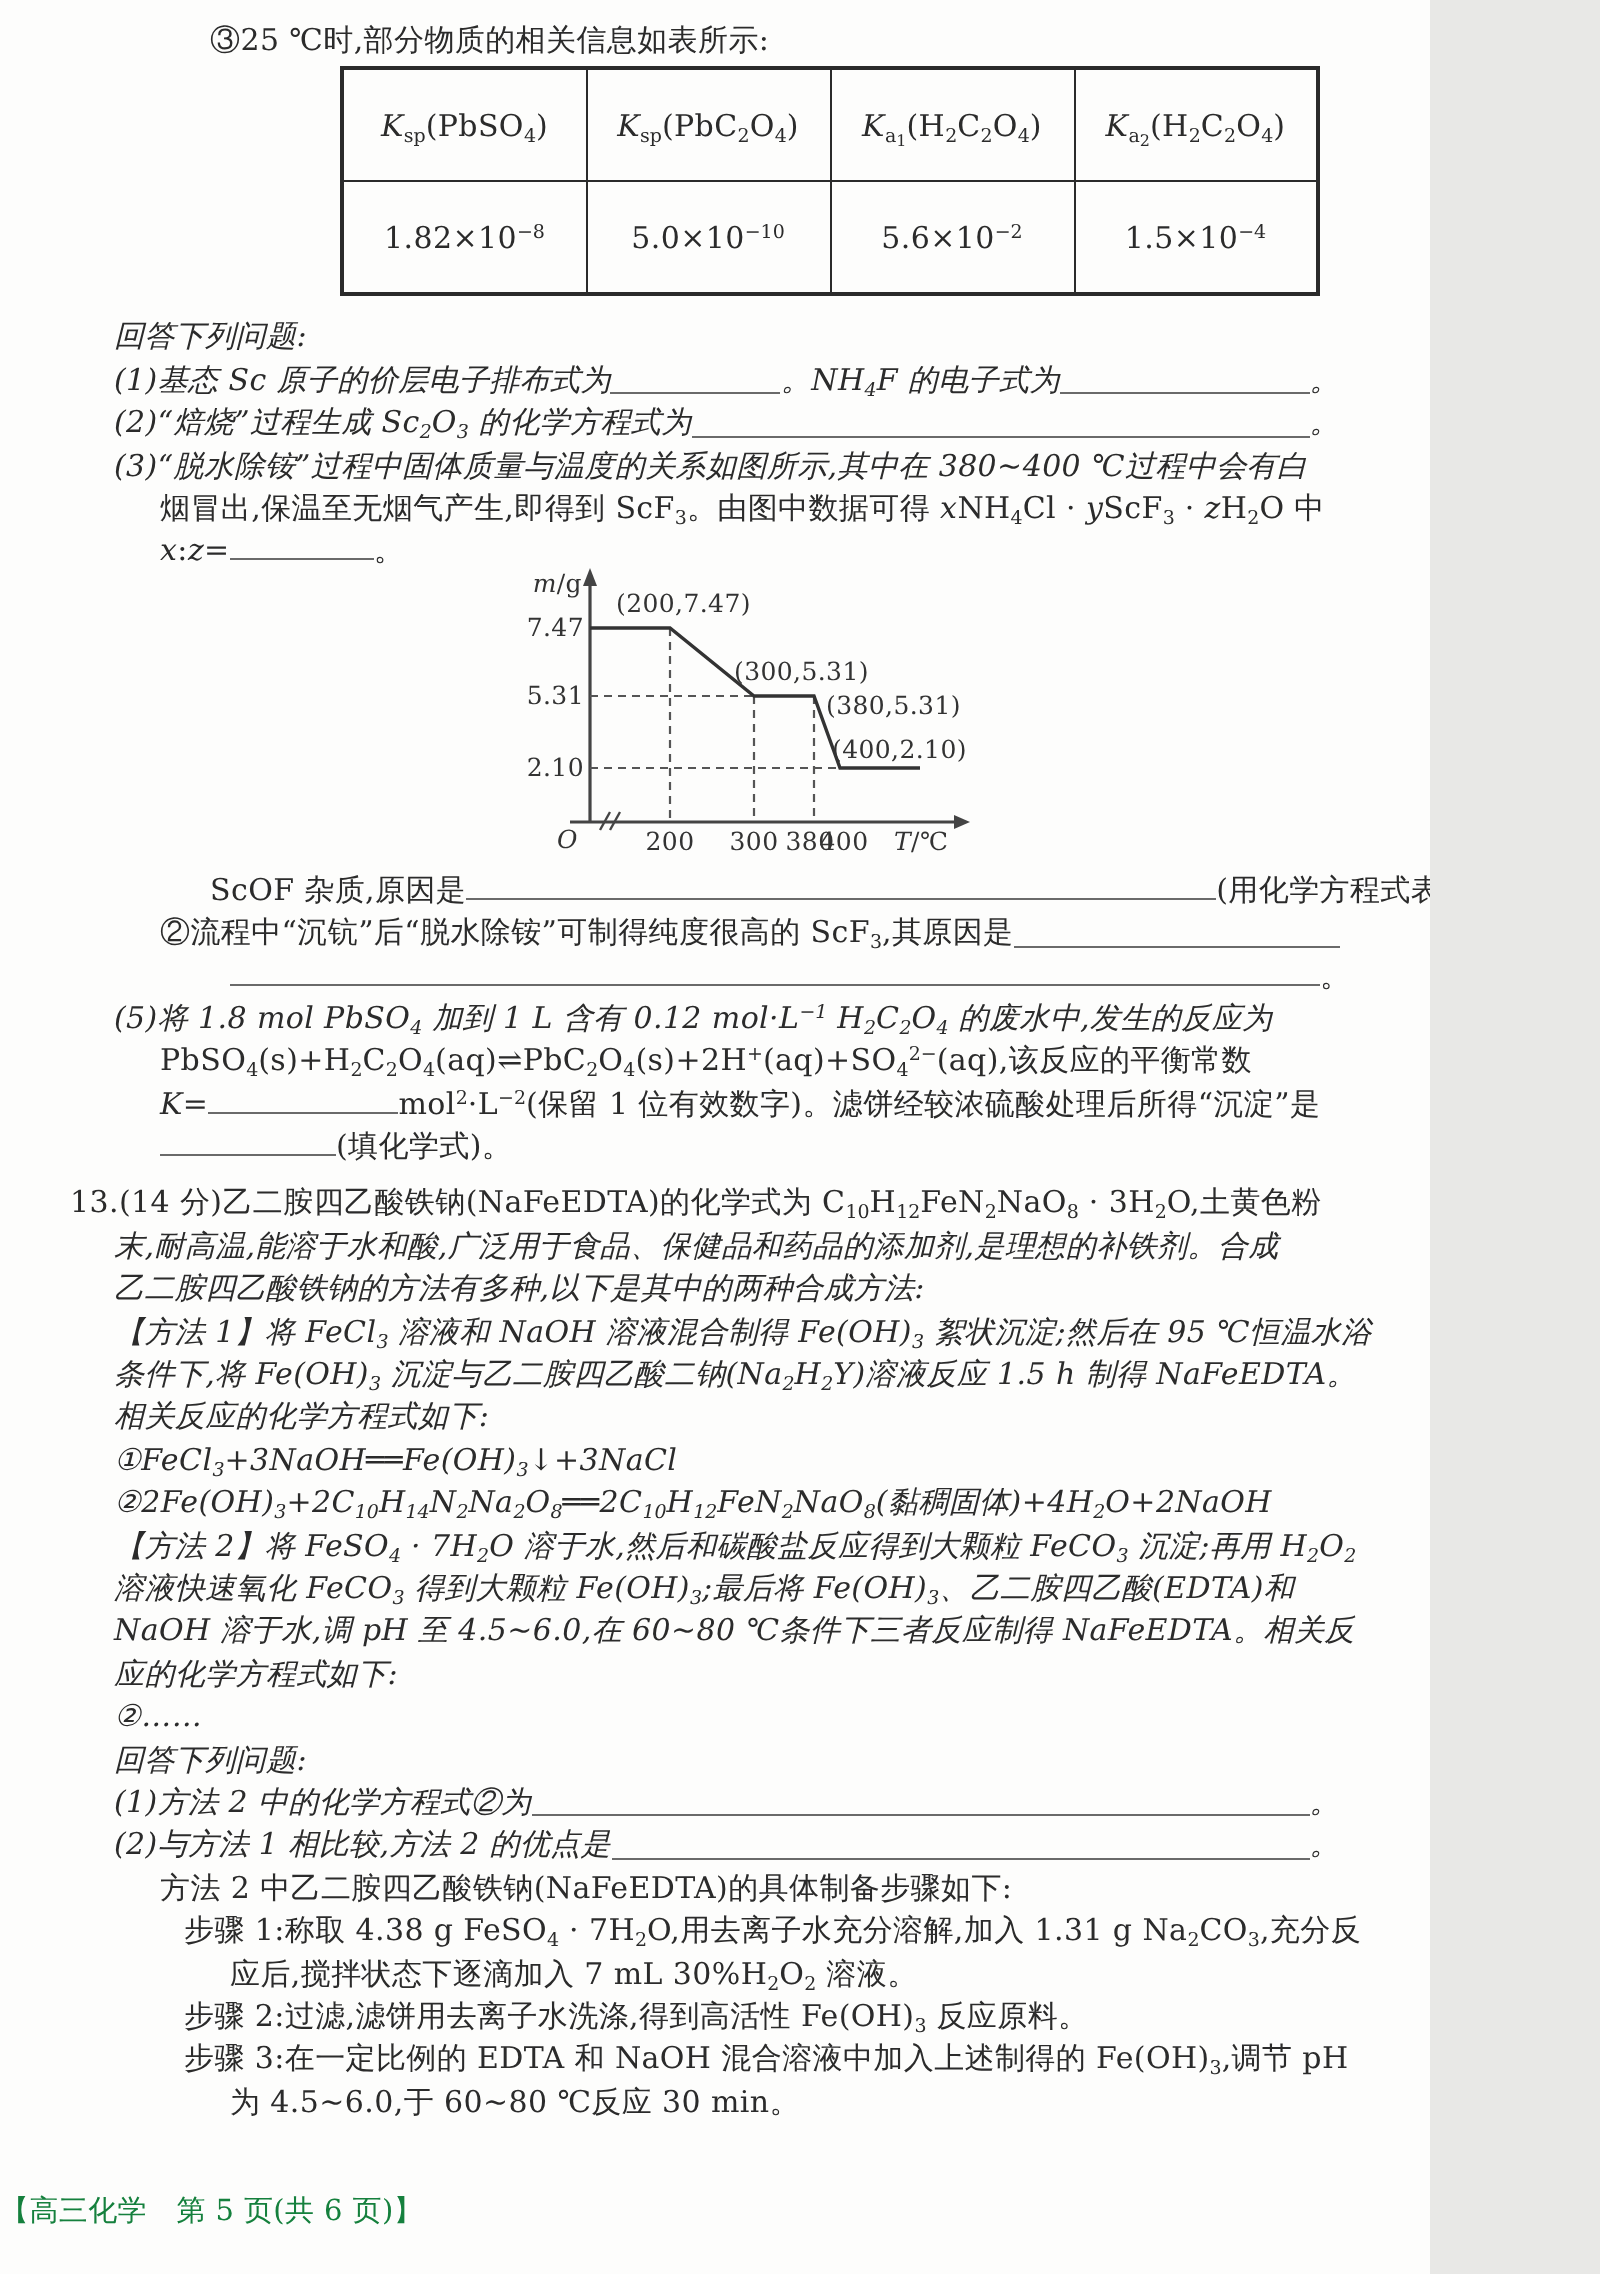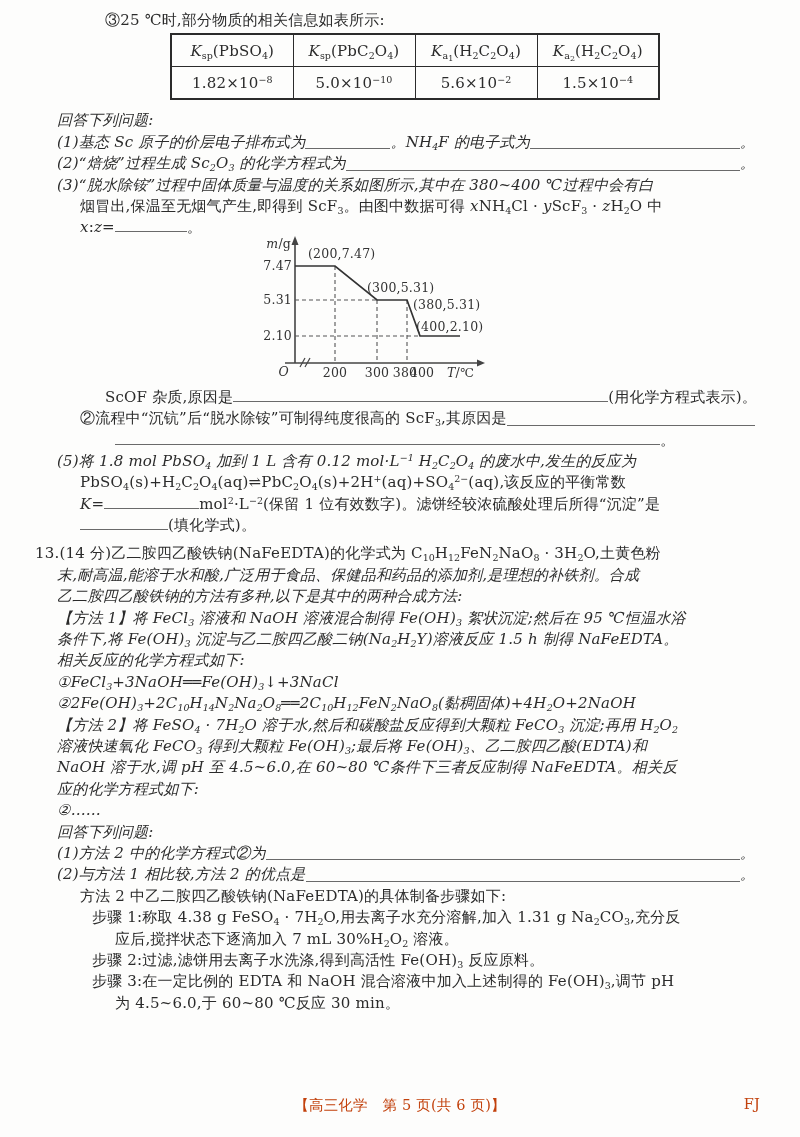--- a/index.html
+++ b/index.html
@@ -1,18 +1,18 @@
 <!DOCTYPE html>
 <html><head>
 <meta charset="utf-8">
 <style>
   html,body{margin:0;padding:0;background:#e8e8e6;}
   .page{
     position:relative;
-    width:800px;height:1137px;
+    width:715px;height:1137px;
     background:#fdfdfc;
     font-family:"DejaVu Serif","Liberation Serif",serif;
     font-size:15px;color:#2b2b2b;
     box-sizing:border-box;
     padding:10px 0 0 30px;
     overflow:hidden;
     letter-spacing:0.2px;
   }
   .ln{height:21.4px;line-height:21.4px;white-space:pre;}
   .lnf{display:flex;height:21.4px;line-height:21.4px;white-space:pre;padding-right:45px;}
@@ -28,28 +28,28 @@
   i{font-family:"DejaVu Serif","Liberation Serif",serif;}
   .bl{display:inline-block;border-bottom:1px solid #6a6a6a;height:14px;}
   .lnf .bl{flex:1 1 40px;align-self:flex-end;margin-bottom:4px;height:0;}
   table.ksp{
     border-collapse:collapse;margin:2px 0 10px 140px;
     table-layout:fixed;width:490px;
     border:2px solid #2b2b2b;
   }
   table.ksp th,table.ksp td{
     border:1px solid #2b2b2b;text-align:center;vertical-align:middle;
-    font-weight:normal;font-size:15px;height:31px;padding:0;
+    font-weight:normal;font-size:15px;height:31px;padding:12px;
   }
   .chart-block{height:148px;position:relative;}
   .chart-block svg{position:absolute;left:225px;top:-4px;}
   .svg-t{font-family:"DejaVu Serif","Liberation Serif",serif;font-size:12.5px;fill:#333;}
   .footer{
-    position:absolute;left:0;bottom:22px;width:800px;text-align:center;
-    font-size:14.5px;color:#c2410c;
+    position:absolute;left:0;bottom:22px;width:800px;
+    font-size:14.5px;color:#15803d;
   }
   .footer .code{position:absolute;right:40px;top:0;}
 </style>
 </head>
 <body>
 
 <div class="page">
 
   <div class="ln i3">③25 ℃时,部分物质的相关信息如表所示:</div>
 

